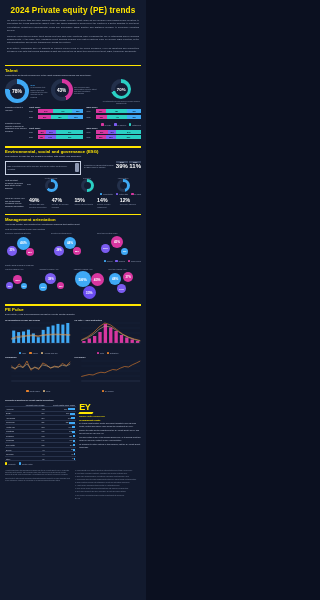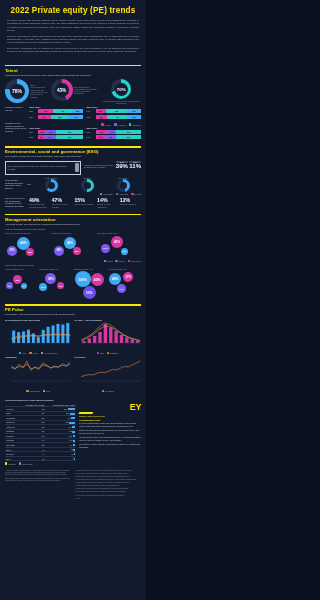--- a/index.html
+++ b/index.html
@@ -38,37 +38,37 @@
   
   .bubwrap{position:relative;}
   .bub{position:absolute;border-radius:50%;display:flex;align-items:center;justify-content:center;font-size:2.1px;font-weight:bold;color:#fff;}
 
   
   table{border-collapse:collapse;width:100%;}
   td,th{font-size:1.75px;padding:.5px 1px;color:#c2cadc;border-bottom:1px solid #27324b;text-align:right;}
   th{color:#9aa5bd;font-weight:bold;font-size:1.7px;}
   td.n,th.n{text-align:left;}
   .mini{width:5px;height:2px;display:inline-block;vertical-align:middle;}
-  .eylogo{font-size:9px;font-weight:bold;color:#ffe600;letter-spacing:-.4px;line-height:.95;text-align:right;}
+  .eylogo{font-size:9px;font-weight:bold;color:#ffe600;letter-spacing:-.4px;line-height:.95;}
   .eytag{font-size:1.9px;color:#ffe600;line-height:1.2;margin-top:.5px;}
   .eylink{font-size:2.1px;color:#ffe600;font-weight:bold;margin-top:2px;}
   .eyp{font-size:1.9px;color:#b9c2d6;line-height:1.45;margin-top:1.5px;}
 
   .foot{display:flex;gap:4px;padding:3px 5px 6px 5px;}
   .foot .col{flex:1;}
   .foot p{font-size:1.6px;line-height:1.4;color:#7c879f;margin:0 0 1.4px 0;}
   .foot .num{font-size:1.6px;line-height:1.45;color:#7c879f;margin:0 0 .8px 0;}
 </style>
 </head>
 <body>
 
 <div class="page">
 
   <div class="header">
-    <div class="title">2022 Private equity (PE) trends</div>
+    <div class="title">2024 Private equity (PE) trends</div>
     <div class="intro">
       <p>We surveyed more than 100 chief financial officers (CFOs) of private equity firms, as well as many fund managers and investors, to understand the trends shaping the market today. The issues highlighted below reflect the realities of a sector adapting to new talent expectations, heightened environmental, social and governance (ESG) scrutiny and sustained pressure to modernize operating models.</p>
       <p>Firms are competing for scarce talent across front and back office functions, while expanding the use of outsourcing and co-sourcing arrangements. At the same time, managers report growing demand from limited partners (LPs) for credible ESG reporting, better data infrastructure and greater transparency across the portfolio.</p>
       <p>Deal activity, fundraising and exit markets all reached record levels in the period measured, even as valuations and competition intensified. The data that follows summarizes what PE leaders told us about their priorities for talent, ESG, technology and growth.</p>
     </div>
   </div>
 
   <div class="sec">
     <div class="yellowbar"></div>
     <div class="h2">Talent</div>

